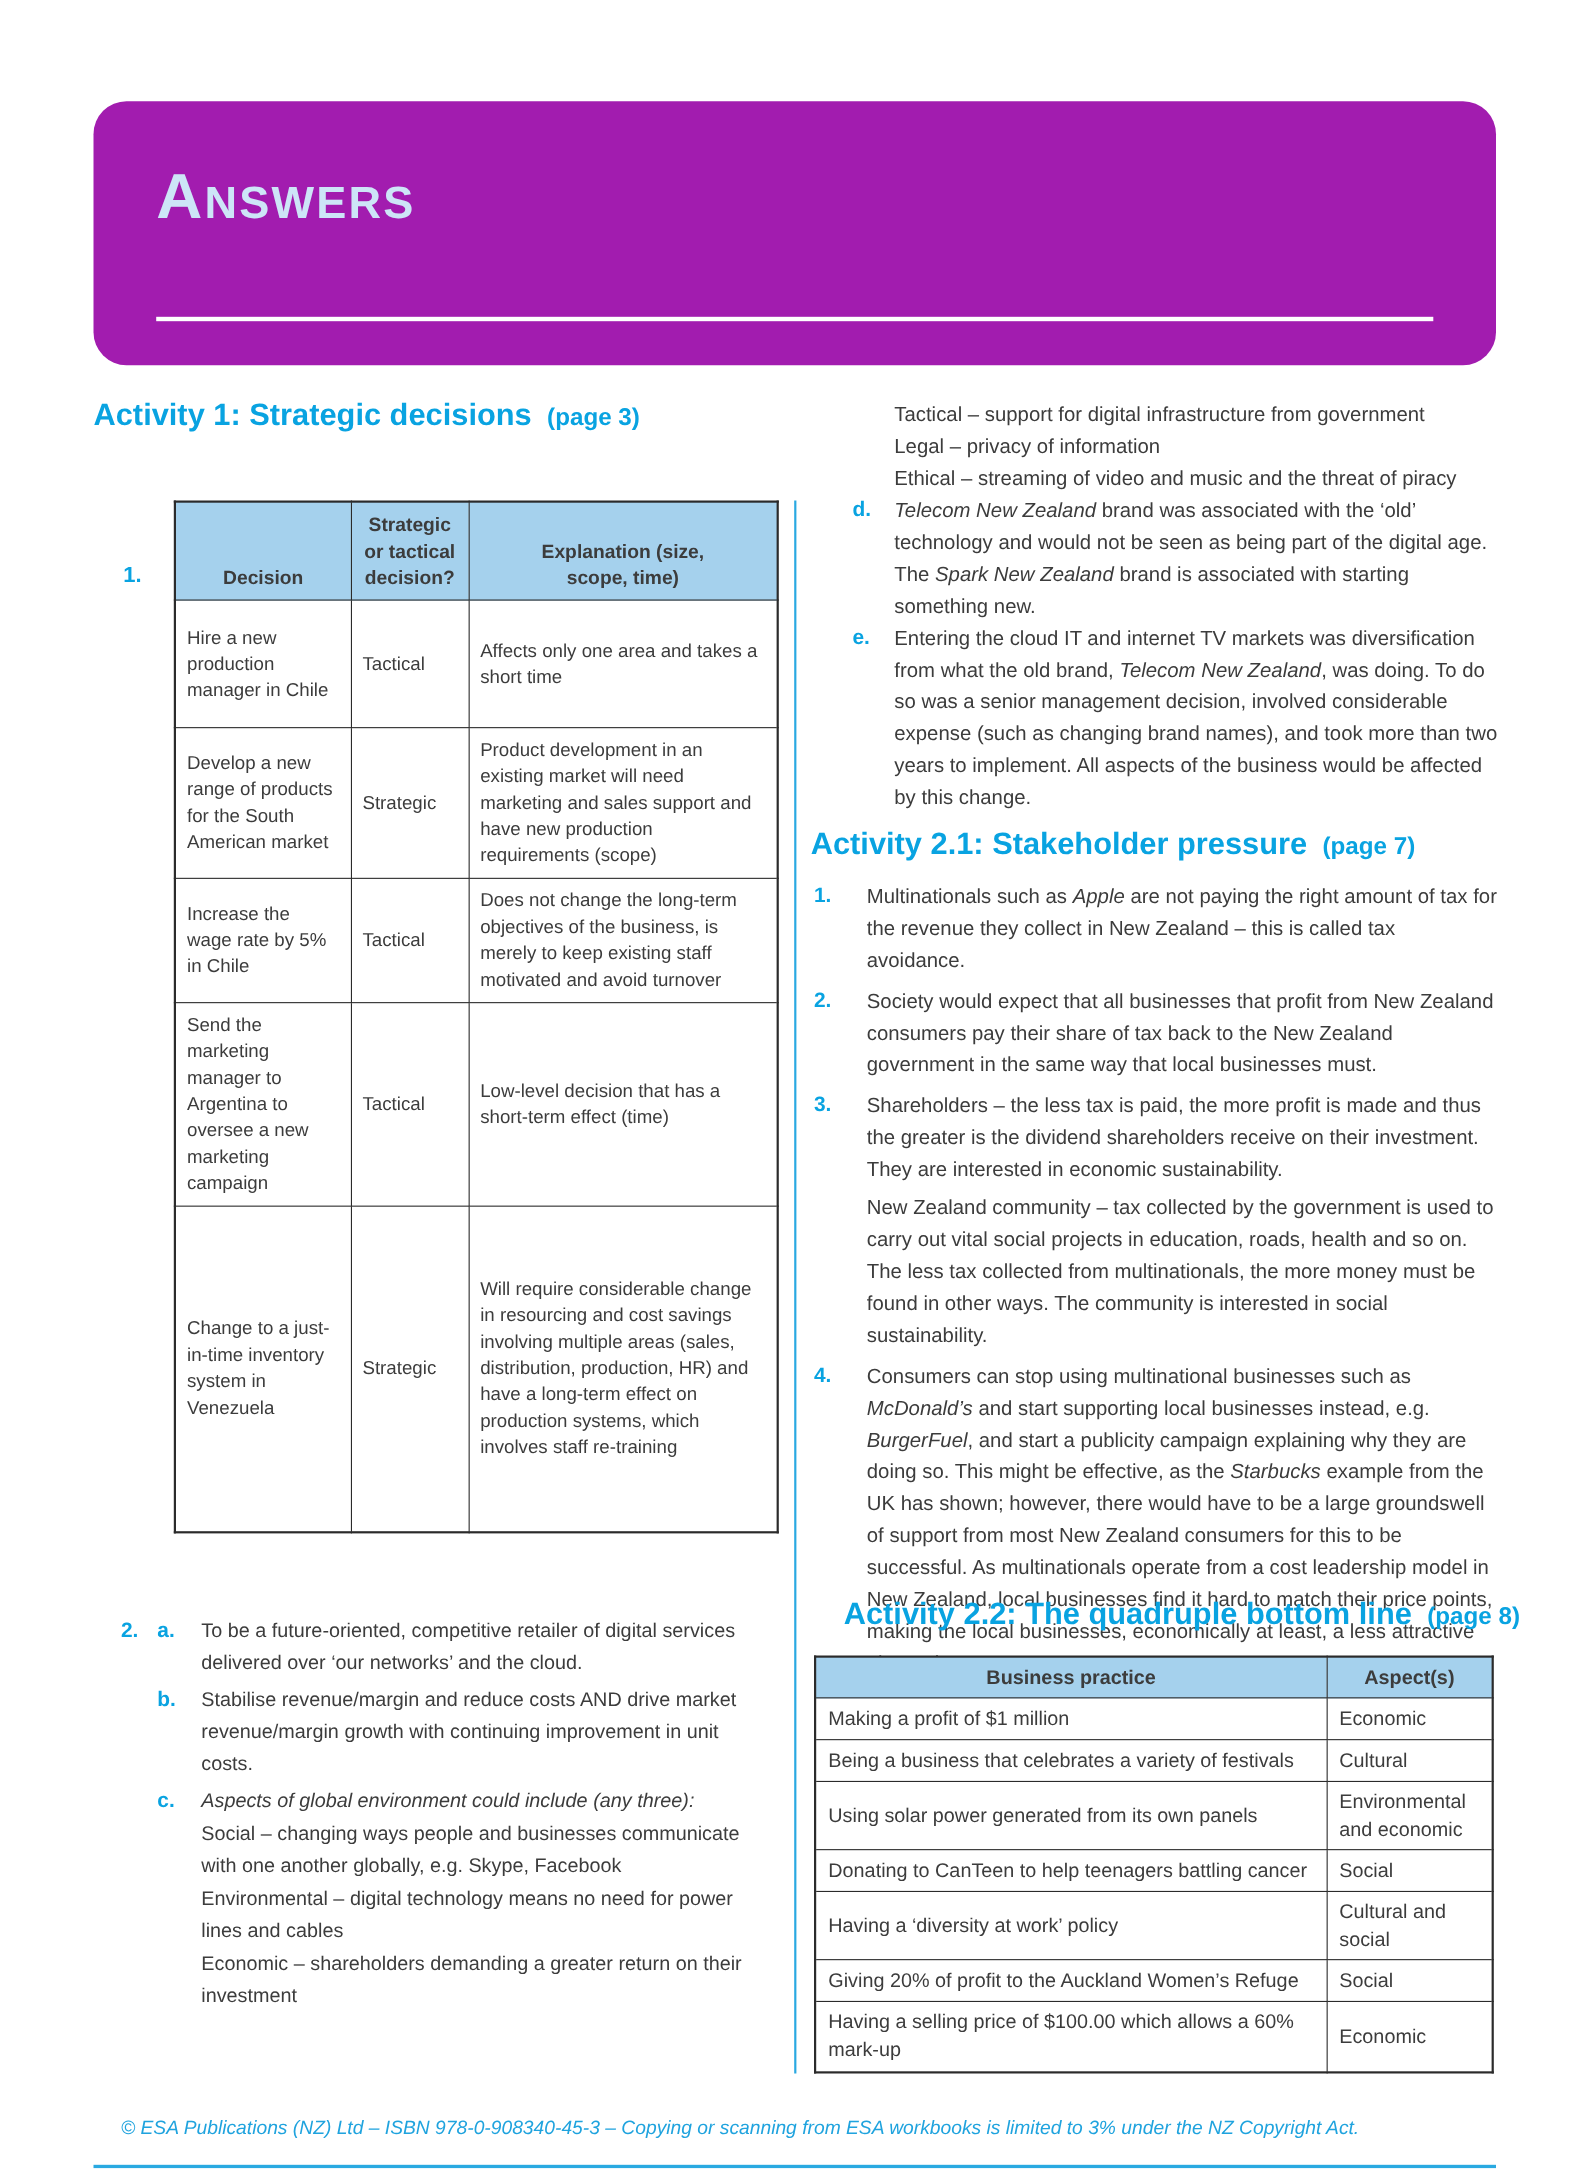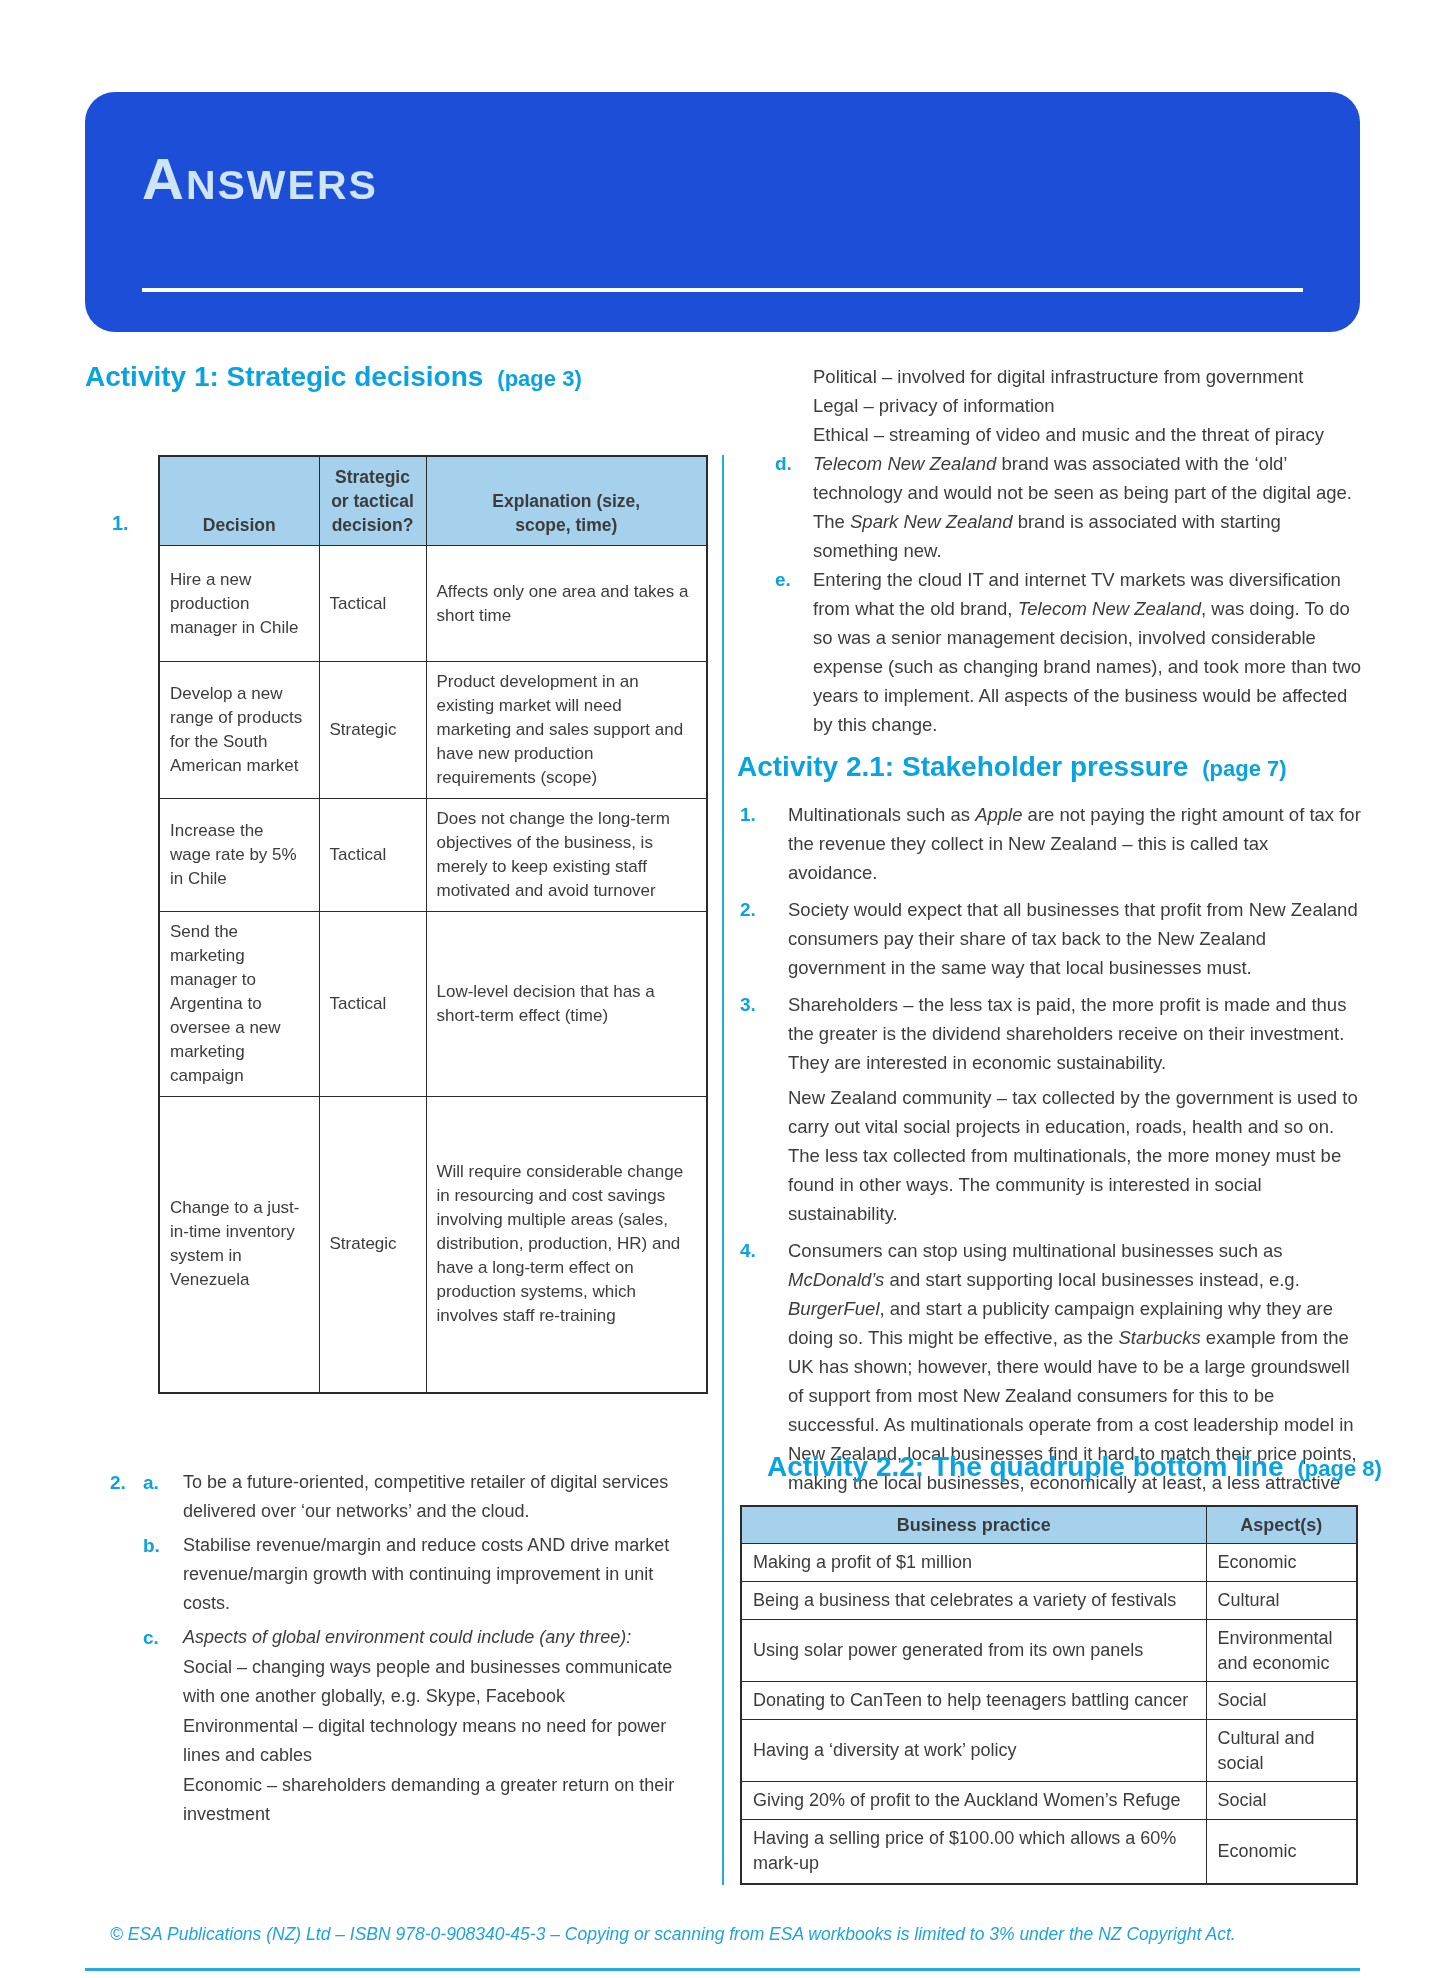--- a/index.html
+++ b/index.html
@@ -1,21 +1,21 @@
 <!DOCTYPE html>
 <html><head>
 <meta charset="utf-8">
 <style>
   html,body{margin:0;padding:0;background:#ffffff;}
   .page{position:relative;width:1445px;height:1978px;background:#ffffff;
         font-family:"Liberation Sans",sans-serif;color:#3c3c3c;overflow:hidden;}
 
   
   .banner{position:absolute;left:85px;top:92px;width:1275px;height:240px;
-          background:#1d4ed8;border-radius:30px;text-decoration:underline;}
+          background:#a21caf;border-radius:30px;text-decoration:underline;}
   .banner-title{position:absolute;left:57px;top:58px;
                 font-variant:small-caps;font-weight:bold;font-size:58px;
                 letter-spacing:2px;color:#cde5f7;line-height:1;}
   .banner-underline{position:absolute;left:57px;right:57px;top:196px;height:4px;
                     background:#ffffff;}
 
   
   .act-heading{position:absolute;white-space:nowrap;line-height:38px;}
   .h-main{font-size:28px;font-weight:bold;color:#09a3e1;}
   .h-page{font-size:22px;font-weight:bold;color:#09a3e1;margin-left:14px;}
@@ -157,21 +157,21 @@
           <div class="it">Aspects of global environment could include (any three):</div>
           <div class="cpoint">Social – changing ways people and businesses communicate with one another globally, e.g. Skype, Facebook</div>
           <div class="cpoint">Environmental – digital technology means no need for power lines and cables</div>
           <div class="cpoint">Economic – shareholders demanding a greater return on their investment</div>
         </div>
       </div>
     </div>
   </div>
 
   <div class="r-cont">
-    <div class="plain">Political – involved for digital infrastructure from government</div>
+    <div class="plain">Tactical – support for digital infrastructure from government</div>
     <div class="plain">Legal – privacy of information</div>
     <div class="plain">Ethical – streaming of video and music and the threat of piracy</div>
     <div class="lrow">
       <span class="letter">d.</span>
       <div class="ltext"><span class="it">Telecom New Zealand</span><span> brand was associated with the ‘old’ technology and would not be seen as being part of the digital age. The </span><span class="it">Spark New Zealand</span><span> brand is associated with starting something new.</span></div>
     </div>
     <div class="lrow">
       <span class="letter">e.</span>
       <div class="ltext"><span>Entering the cloud IT and internet TV markets was diversification from what the old brand, </span><span class="it">Telecom New Zealand</span><span>, was doing. To do so was a senior management decision, involved considerable expense (such as changing brand names), and took more than two years to implement. All aspects of the business would be affected by this change.</span></div>
     </div>

